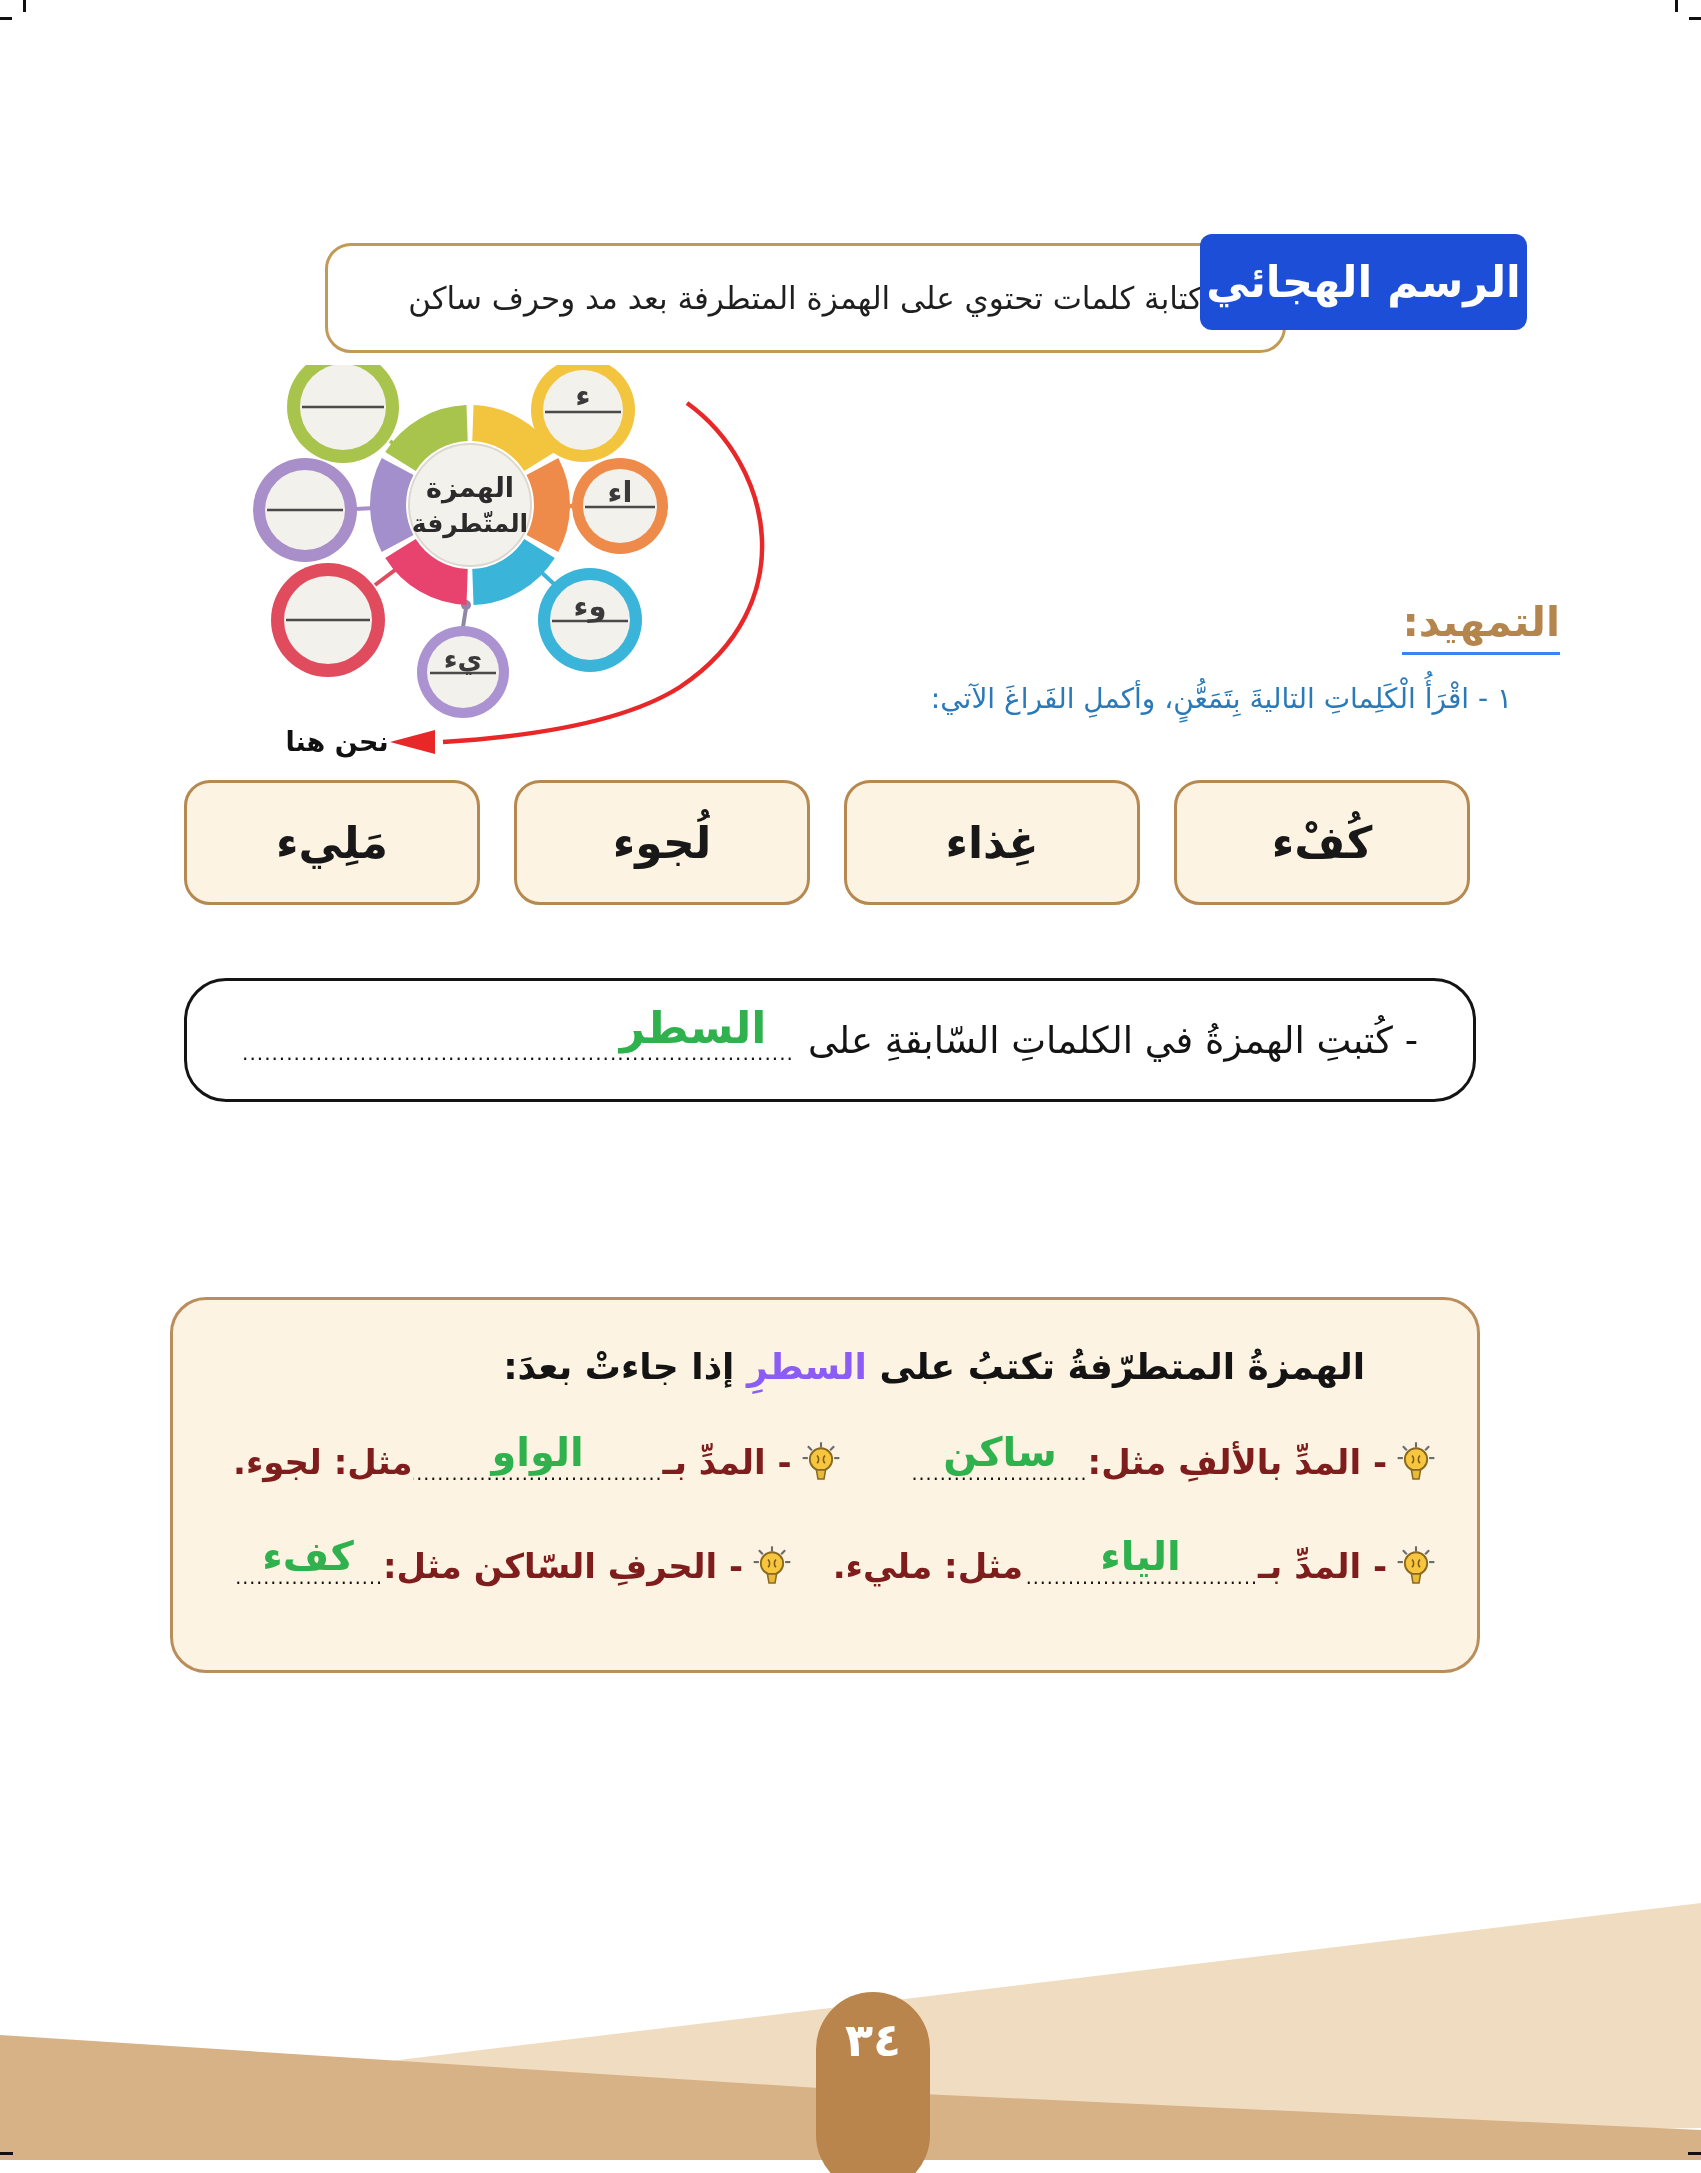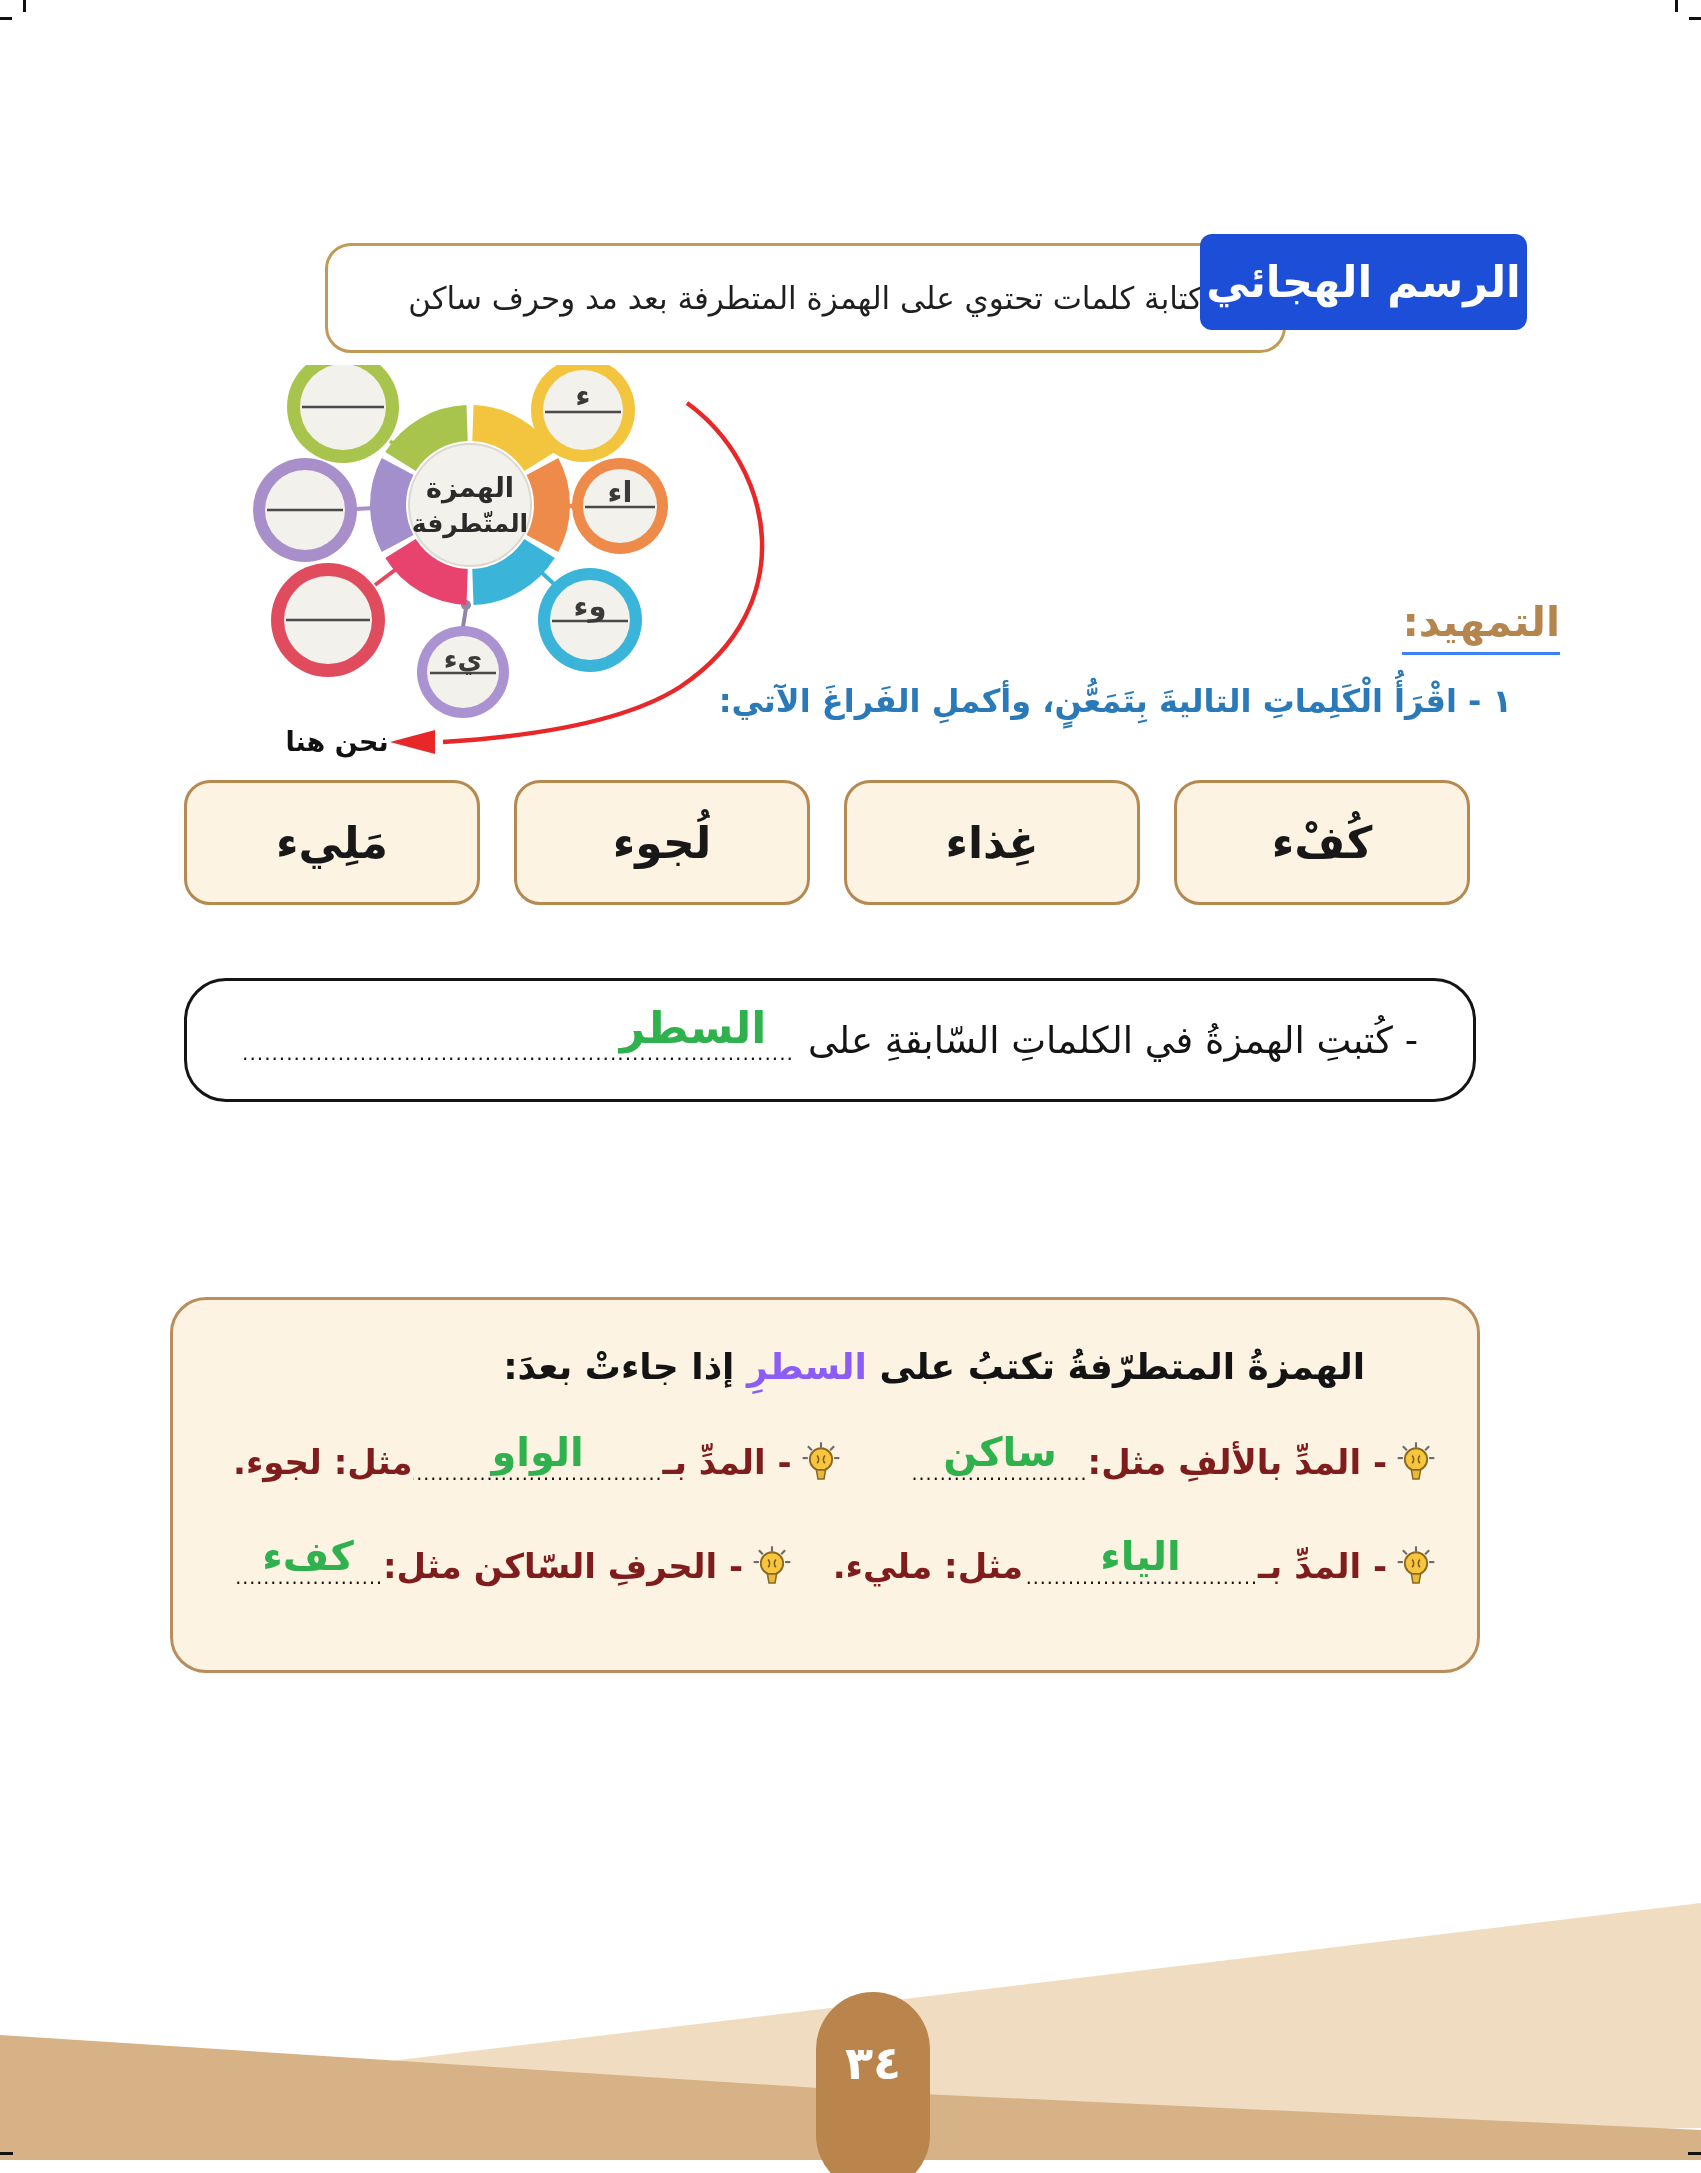--- a/index.html
+++ b/index.html
@@ -12,21 +12,21 @@
   .subtitle-box span{font-size:31px;color:#1f1f1f;}
   .badge{position:absolute;left:1200px;top:234px;width:327px;height:96px;background:#1d4ed8;
     border-radius:12px;z-index:2;display:flex;align-items:center;justify-content:center;}
   .badge span{color:#fff;font-size:43px;font-weight:bold;}
   
   .diagram{position:absolute;left:225px;top:365px;width:600px;height:450px;}
   .diagram text{font-family:"DejaVu Sans",sans-serif;font-weight:bold;}
   
   .tamheed{position:absolute;right:141px;top:598px;font-size:41px;font-weight:bold;color:#b5854e;
     border-bottom:3px solid #3b82f6;padding-bottom:6px;}
-  .q1{position:absolute;right:189px;top:682px;font-size:32px;font-weight:bold;color:#2a79b8;white-space:nowrap;direction:rtl;}
+  .q1{position:absolute;right:189px;top:682px;font-size:28px;font-weight:normal;color:#2a79b8;white-space:nowrap;direction:rtl;}
   .q2-heading{position:absolute;right:189px;top:1205px;font-size:35px;font-weight:bold;color:#2a79b8;white-space:nowrap;direction:rtl;}
   
   .word-row{position:absolute;left:184px;top:780px;width:1286px;height:125px;display:flex;
     direction:rtl;gap:34px;}
   .word-card{flex:1;background:#fdf3e2;border:3.5px solid #b5894f;border-radius:26px;
     display:flex;align-items:center;justify-content:center;}
   .word-card span{font-size:44px;font-weight:bold;color:#181818;}
   
   .sentence-box{position:absolute;left:184px;top:978px;width:1292px;height:124px;background:#fff;
     border:3px solid #141414;border-radius:42px;display:flex;direction:rtl;align-items:center;
@@ -49,21 +49,21 @@
   .blank{position:relative;display:inline-block;height:58px;}
   .blank .dots{position:absolute;left:0;right:0;bottom:8px;overflow:hidden;font-size:19px;
     letter-spacing:1px;line-height:1;color:#111;white-space:nowrap;}
   .blank .ans{position:absolute;left:50%;transform:translateX(-50%);bottom:16px;color:#2fb14e;
     font-size:40px;font-weight:bold;white-space:nowrap;}
   .w1{width:175px;} .w2{width:250px;} .w3{width:235px;} .w4{width:150px;}
   
   .bands{position:absolute;left:0;top:1843px;width:1701px;height:330px;z-index:1;}
   .page-pill{position:absolute;left:816px;top:1992px;width:114px;height:200px;background:#b9854c;
     border-radius:57px;z-index:3;text-align:center;}
-  .page-pill span{display:inline-block;margin-top:44px;color:#fff;font-size:46px;font-weight:bold;}
+  .page-pill span{display:inline-block;margin-top:21px;color:#fff;font-size:46px;font-weight:bold;}
   
   .mark{position:absolute;background:#111;z-index:4;}
 </style>
 </head>
 <body>
 
 <div class="page" dir="rtl">
 
   <div class="mark" style="left:23px;top:0;width:3px;height:12px;"></div>
   <div class="mark" style="left:0;top:17px;width:12px;height:3px;"></div>

